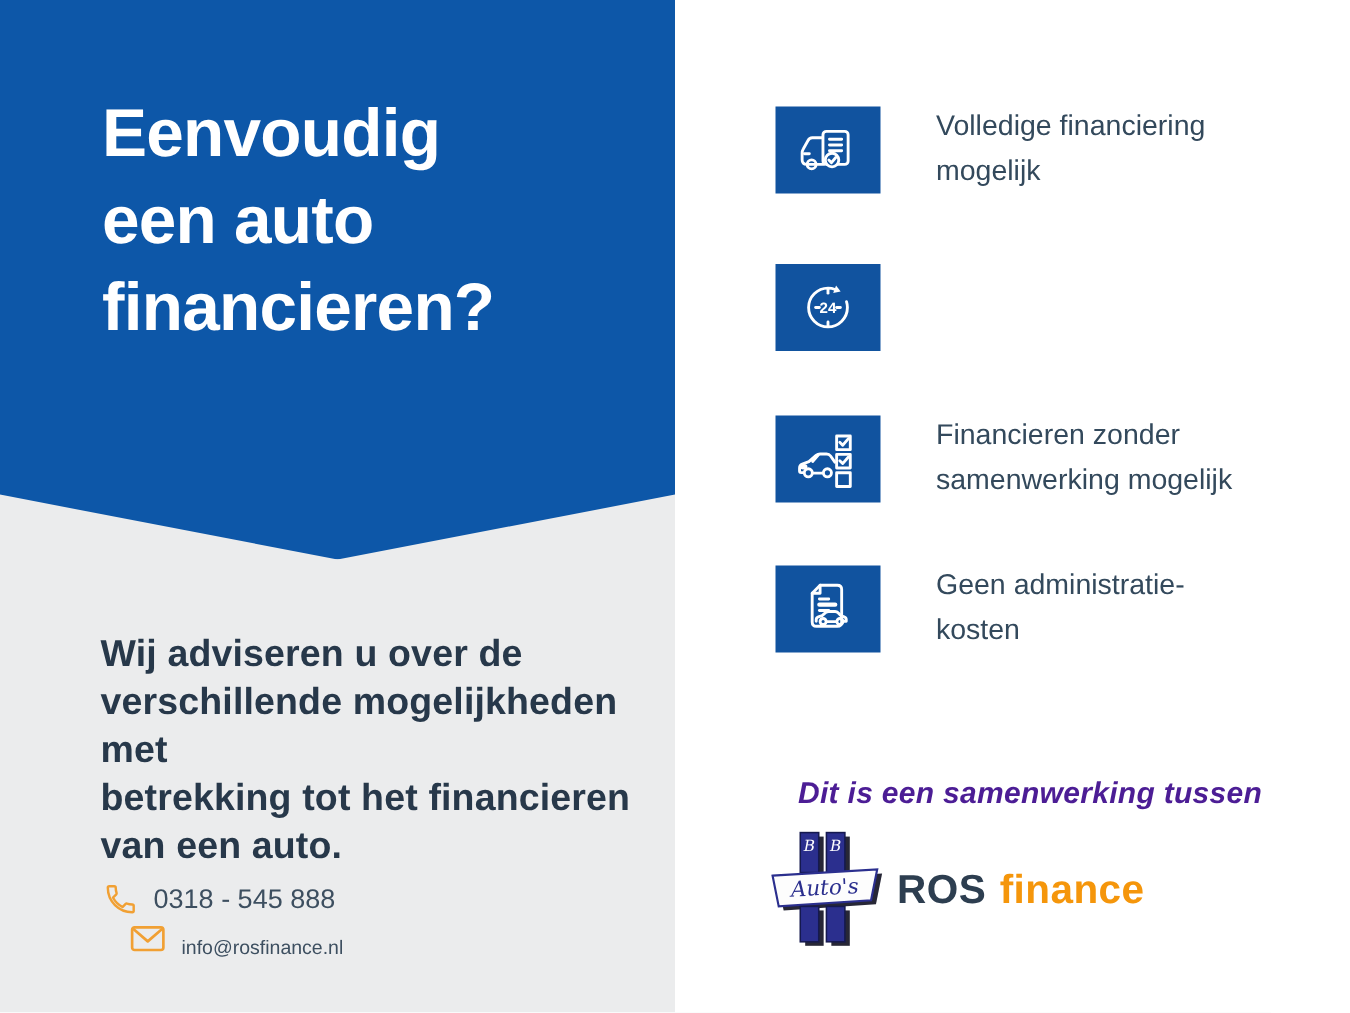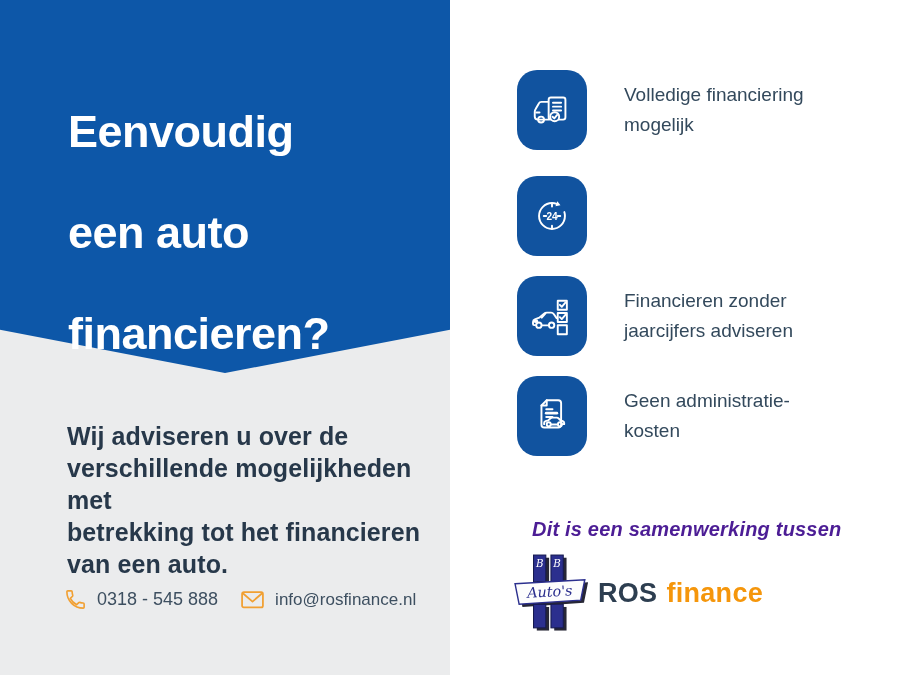--- a/index.html
+++ b/index.html
@@ -10,38 +10,38 @@
   
   .left-panel{position:absolute;left:0;top:0;width:450px;height:675px;background:#ebeced;}
   .chevron{
     position:absolute;left:0;top:0;width:450px;height:373px;background:#0d57a8;
     clip-path:polygon(0 0,100% 0,100% 88.4%,50% 100%,0 88.4%);
   }
   .heading{
     position:absolute;left:68px;top:60px;margin:0;color:#ffffff;
     font-size:45px;font-weight:bold;line-height:58px;letter-spacing:-0.5px;
   }
-  .heading span{display:block;margin-top:43px;}
+  .heading span{display:block;}
   .intro{
     position:absolute;left:67px;top:420px;color:#27384a;
     font-size:25px;font-weight:bold;line-height:32px;letter-spacing:0.1px;
   }
   .contact{
     position:absolute;left:64px;top:588px;display:flex;align-items:center;
-    color:#3d4f60;font-size:18px;
+    color:#3d4f60;font-size:18px;flex-direction:column;
   }
   .contact-group{display:flex;align-items:center;gap:10px;}
   .contact-group + .contact-group{margin-left:22px;}
-  .contact .email{font-size:17px;}
+  .contact .email{font-size:13px;margin-top:13px;}
   
   .feature{position:absolute;left:517px;display:flex;align-items:center;gap:37px;}
   .f1{top:70px}.f2{top:176px}.f3{top:276px}.f4{top:376px}
   .tile{
-    width:70px;height:80px;background:#11539f;flex:0 0 auto;
-    display:flex;align-items:center;justify-content:center;border-radius:20px;
+    width:70px;height:58px;background:#11539f;flex:0 0 auto;
+    display:flex;align-items:center;justify-content:center;
   }
   .feature .label{font-size:19px;line-height:30px;color:#33495c;}
   .feature .label span{display:block;}
   .partner-label{
     position:absolute;left:532px;top:518px;color:#4c1d95;
     font-size:20px;font-weight:bold;letter-spacing:0.2px;font-style:italic;
   }
   .bb-logo{position:absolute;left:513px;top:553px;width:80px;height:80px;}
   .ros-logo{
     position:absolute;left:598px;top:578px;font-size:27px;font-weight:bold;
@@ -138,21 +138,21 @@
         <path d="M6.5 33.5 H5.3 q-1.1 0-1.1-1.1 v-2.2 q0-2 1.9-2.7 l4.6-1.7 5-4.3 q1.2-1 2.8-1 h4.5 q1.8 0 2.8 1.4 l3 4.3"></path>
         <path d="M13.3 25.7 l3.9-4.5"></path>
         <ellipse cx="7" cy="29.4" rx="1.7" ry="0.9"></ellipse>
         <circle cx="10.3" cy="33.6" r="2.8"></circle>
         <circle cx="23.6" cy="33.6" r="2.8"></circle>
         <path d="M13.4 33.8 h7"></path>
       </svg>
     </div>
     <div class="label">
       <span>Financieren zonder</span>
-      <span>jaarcijfers adviseren</span>
+      <span>samenwerking mogelijk</span>
     </div>
   </div>
 
   <div class="feature f4">
     <div class="tile">
       <svg class="icon-svg" width="46" height="46" viewBox="0 0 48 48" fill="none" stroke="#ffffff" stroke-width="2" stroke-linecap="round" stroke-linejoin="round">
         <path d="M18.5 7.5 H30.5 q3 0 3 3 V33 q0 3-3 3 H16 q-3 0-3-3 V13 z"></path>
         <path d="M18.5 7.5 V13 H13"></path>
         <path d="M18 17 h6.5"></path>
         <path d="M18 21 h11" stroke-width="3"></path>

